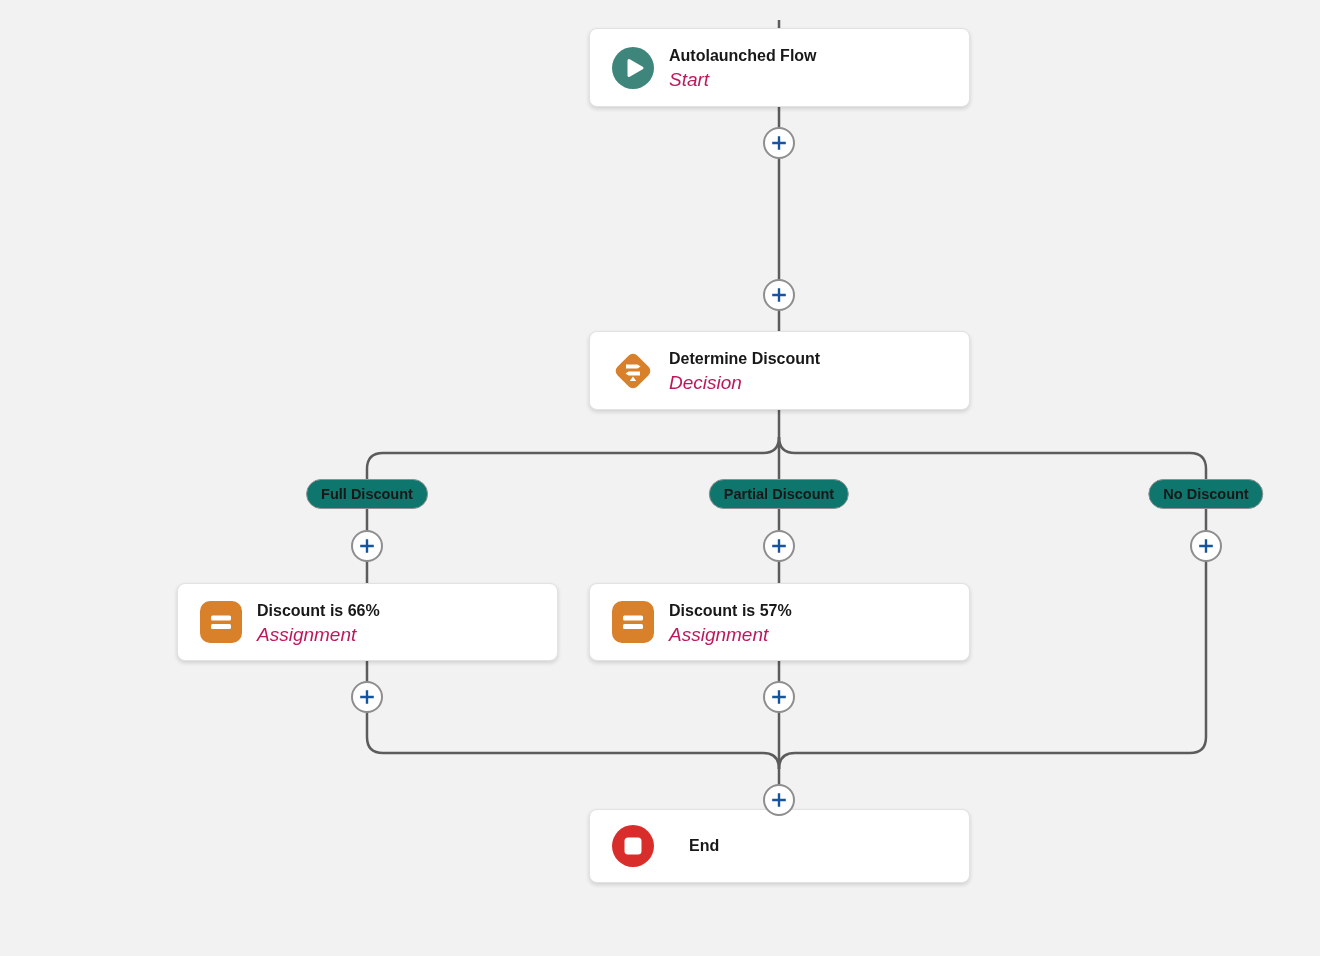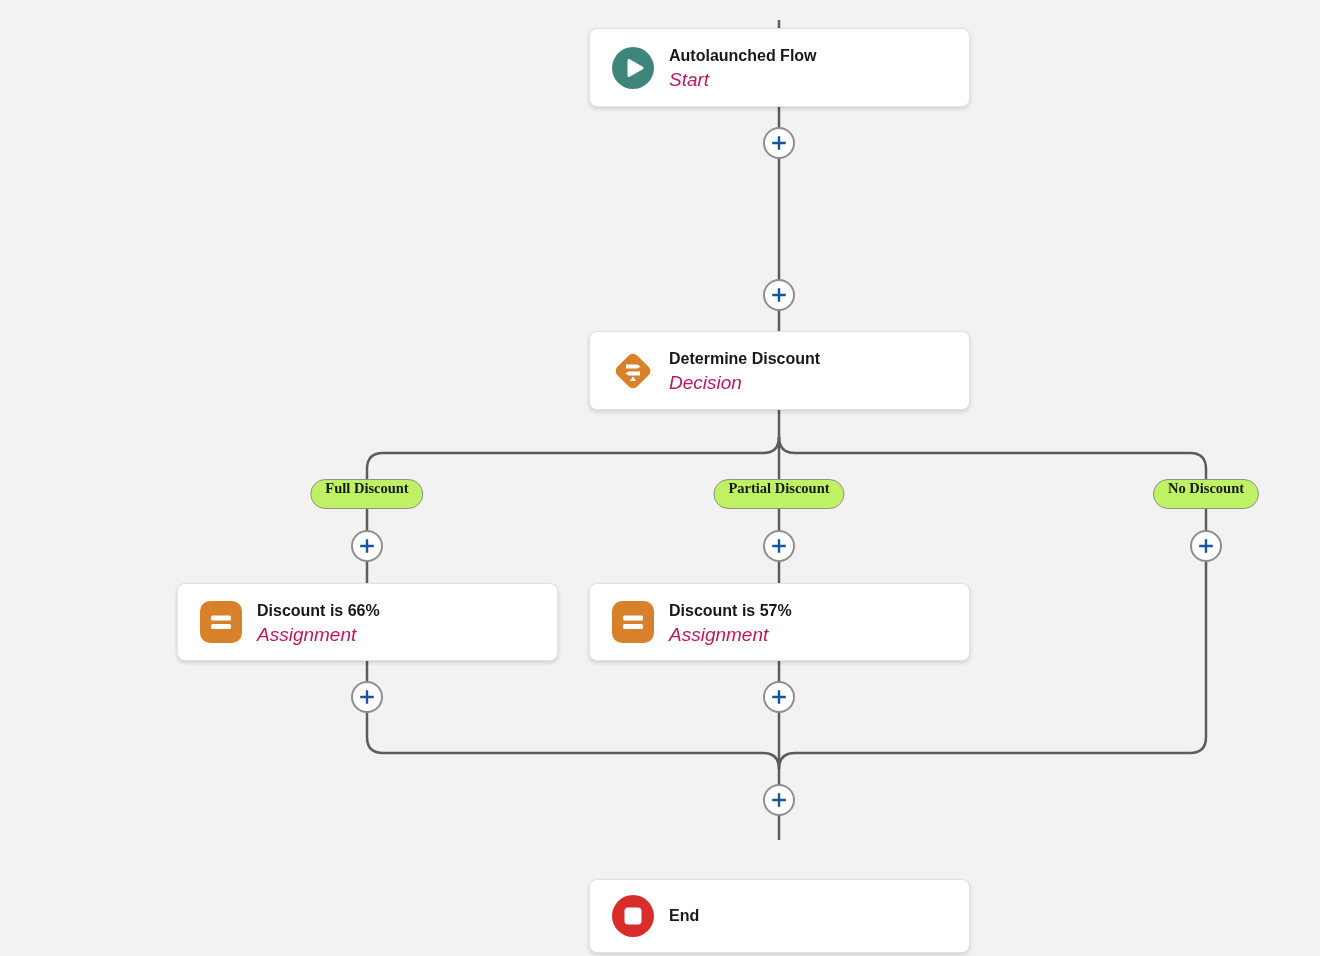--- a/index.html
+++ b/index.html
@@ -51,32 +51,31 @@
     color: #be185d;
     line-height: 23px;
     font-style: italic;
   }
 
   .branch-pill {
     position: absolute;
     top: 479px;
     height: 30px;
     transform: translateX(-50%);
-    background: #bef264;
+    background: #0f766e;
     border: 1.5px solid #8f8f8f;
     border-radius: 15px;
     display: flex;
-    align-items: flex-start;
+    align-items: center;
     padding: 0 14px;
     font-size: 14.5px;
     font-weight: 700;
     color: #181818;
     white-space: nowrap;
     z-index: 3;
-    font-family: Liberation Serif, serif;
   }
 
   .add-btn {
     position: absolute;
     width: 32px;
     height: 32px;
     background: #ffffff;
     border: 2px solid #8e8e8e;
     border-radius: 50%;
     display: flex;
@@ -152,21 +151,21 @@
       <rect width="42" height="42" rx="10" fill="#d8802a"></rect>
       <rect x="11" y="14.5" width="20" height="5" rx="1.5" fill="#ffffff"></rect>
       <rect x="11" y="23" width="20" height="5" rx="1.5" fill="#ffffff"></rect>
     </svg>
     <div class="node-text">
       <span class="node-title">Discount is 57%</span>
       <span class="node-subtitle">Assignment</span>
     </div>
   </div>
 
-  <div class="node" style="left:589px; top:879px; height:74px;">
+  <div class="node" style="left:589px; top:809px; height:74px;gap:20px;">
     <svg class="node-icon" viewBox="0 0 42 42">
       <circle cx="21" cy="21" r="21" fill="#d92d2b"></circle>
       <rect x="12.5" y="12.5" width="17" height="17" rx="3.5" fill="#ffffff"></rect>
     </svg>
     <div class="node-text">
       <span class="node-title">End</span>
     </div>
   </div>
 
   <div class="add-btn" style="left:763px; top:127px;">

